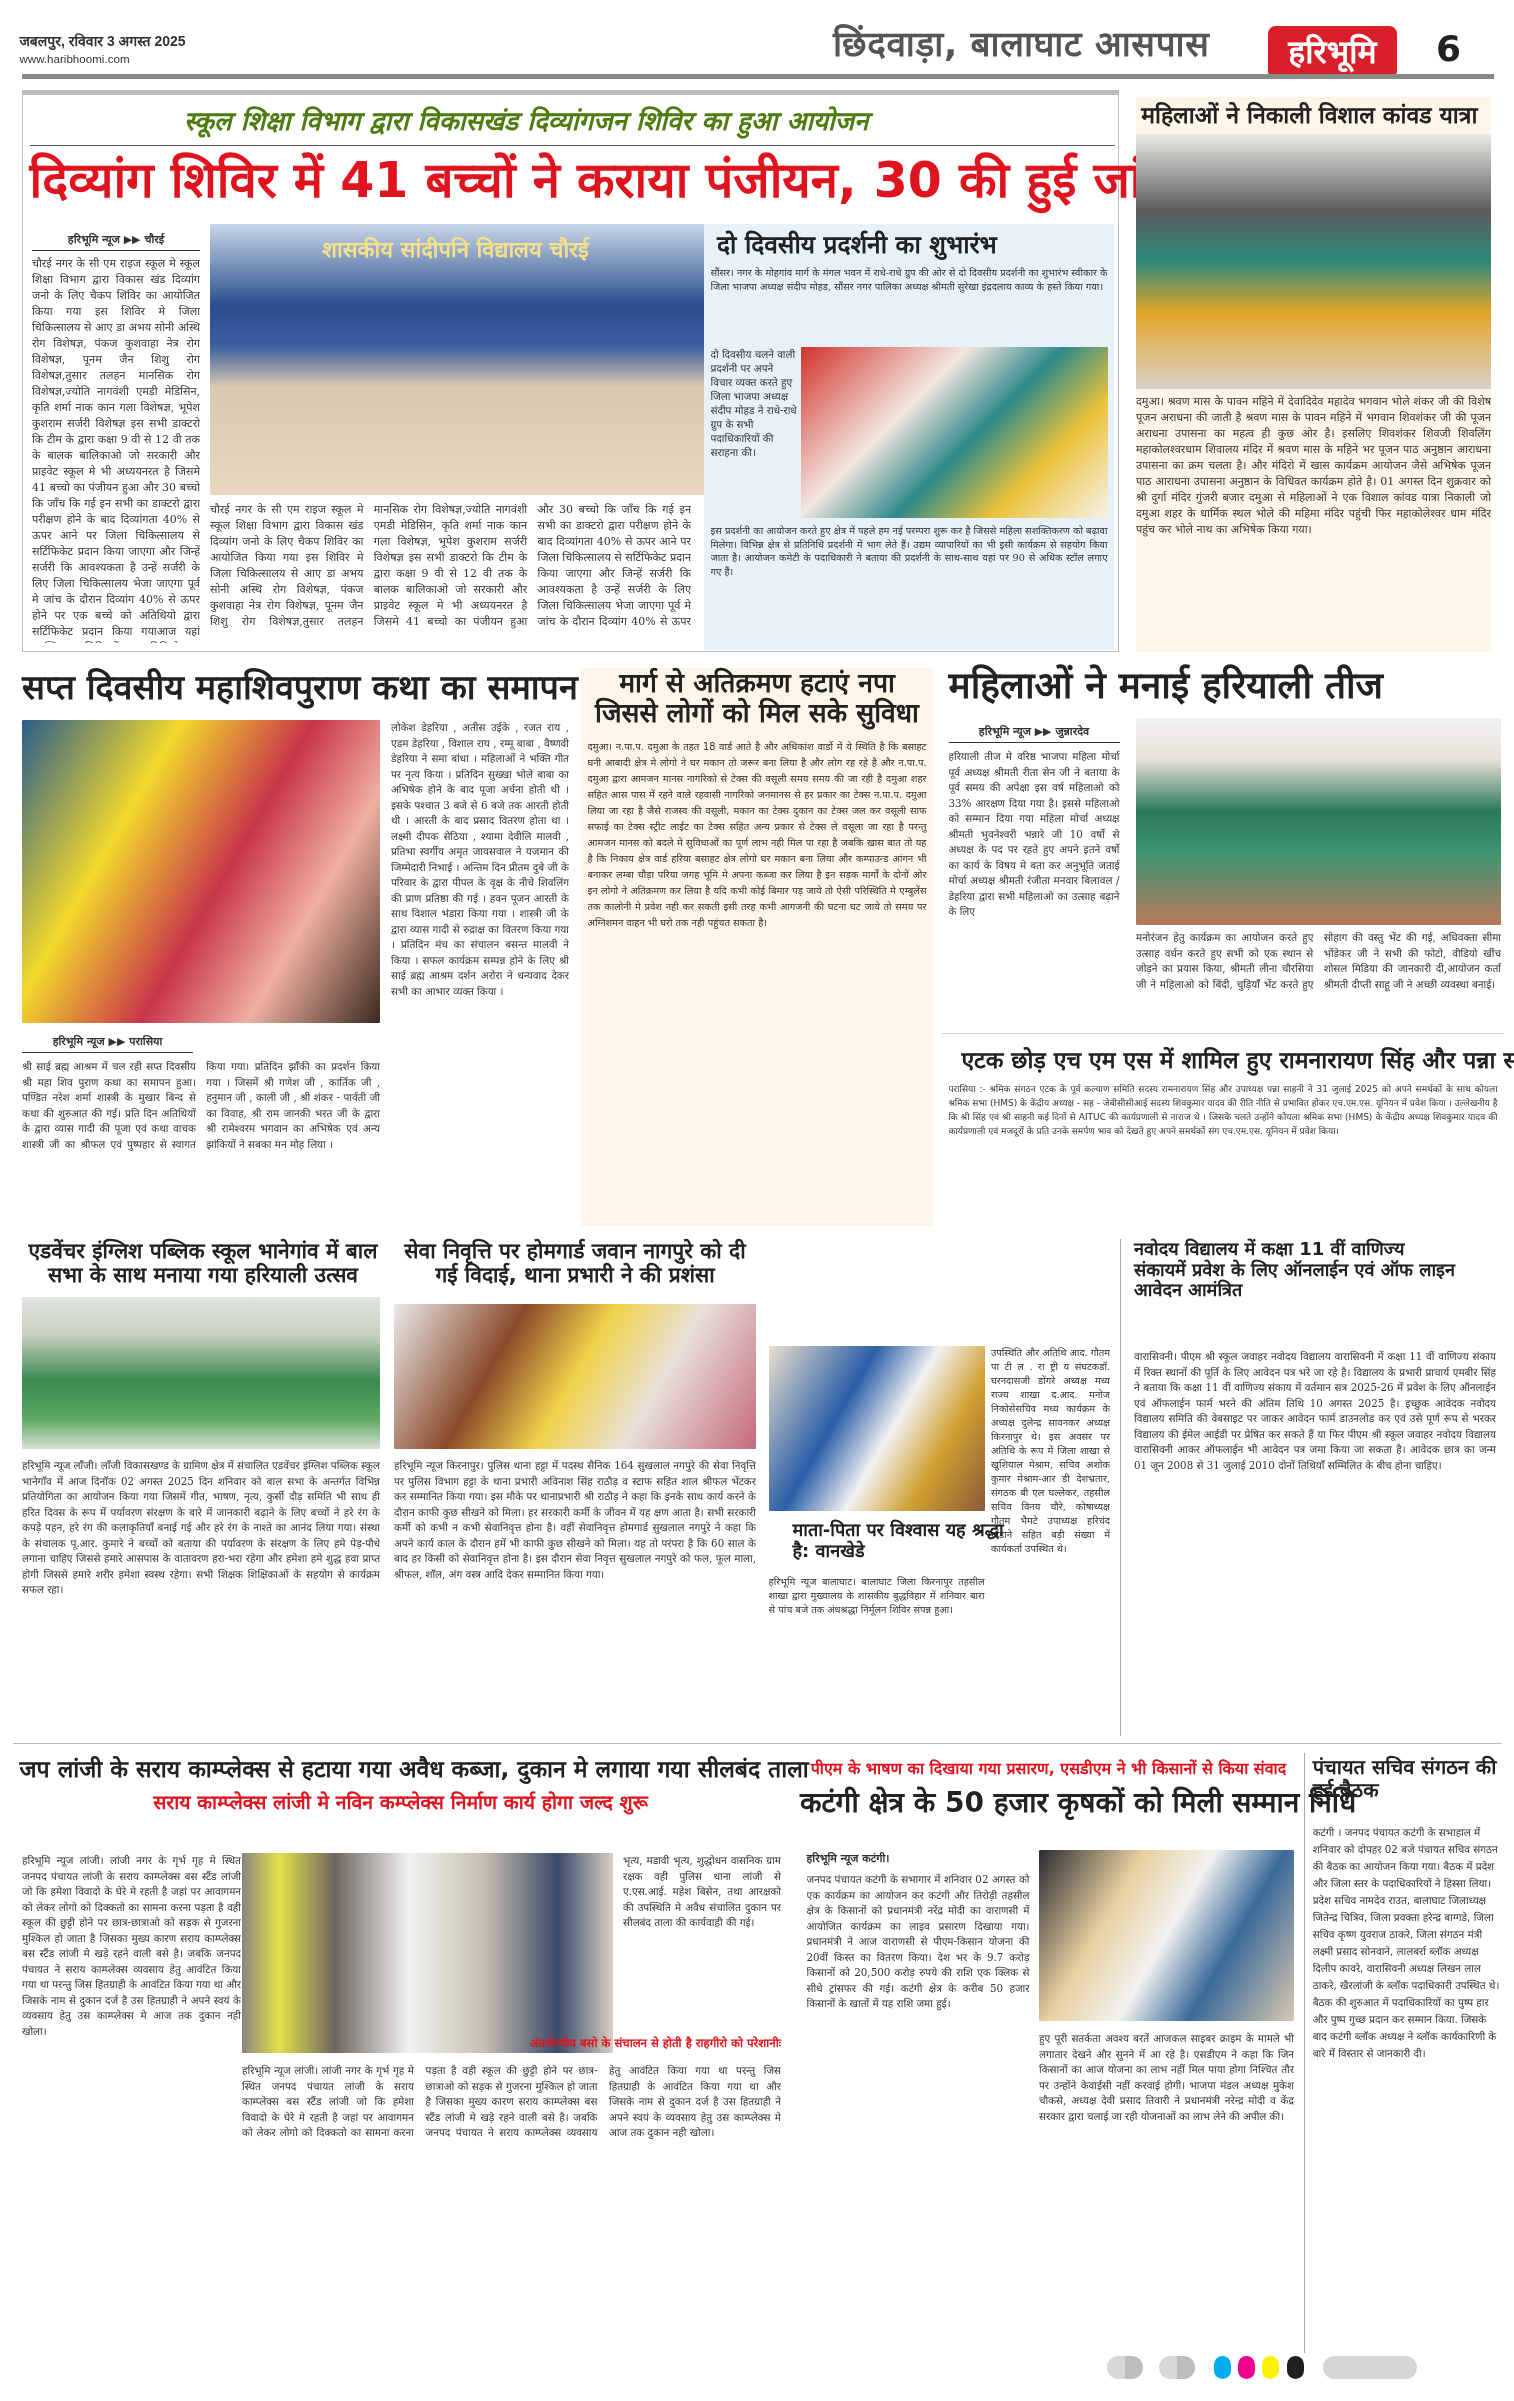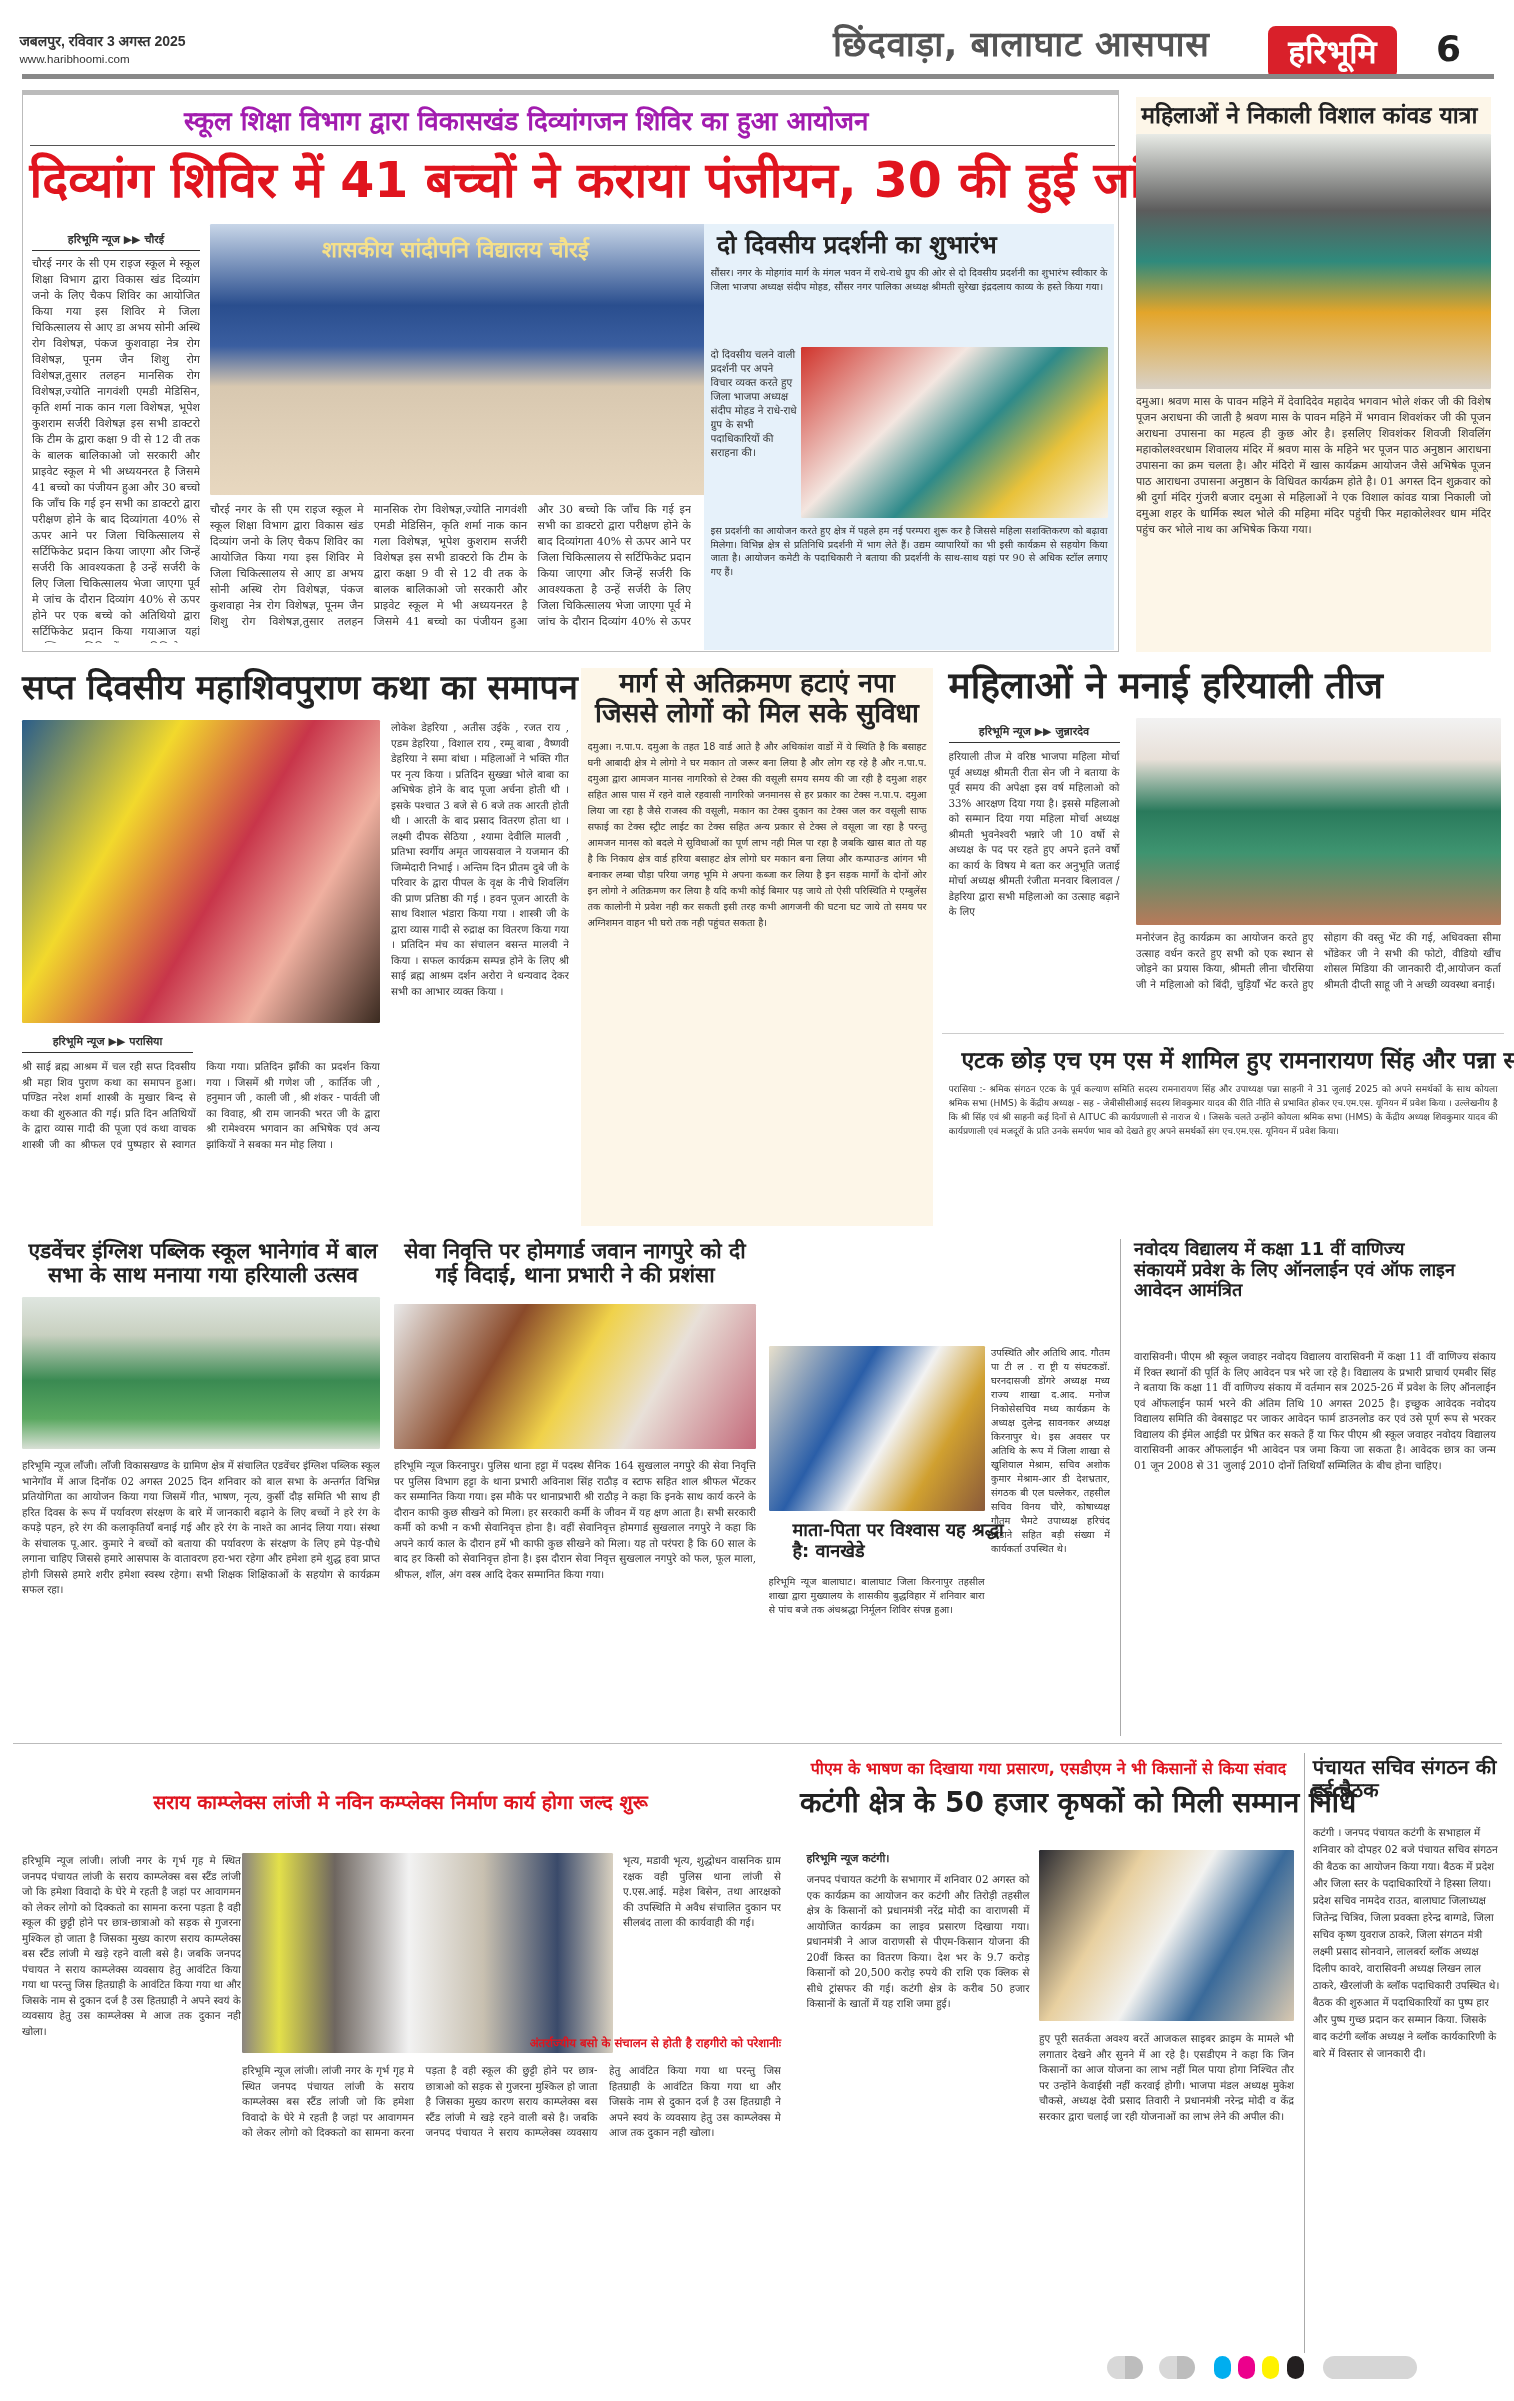--- a/index.html
+++ b/index.html
@@ -29,21 +29,21 @@
 <div class="abs masthead">
   <div class="abs date">जबलपुर, रविवार 3 अगस्त 2025</div>
   <div class="abs site">www.haribhoomi.com</div>
   <div class="abs section">छिंदवाड़ा, बालाघाट आसपास</div>
   <div class="abs logo">हरिभूमि</div>
   <div class="abs pgno">6</div>
 </div>
 <div class="abs rule"></div>
 
 <div class="abs box" style="left:22px;top:90px;width:1097px;height:562px;border-top:5.2px solid #bbb;">
-  <div class="abs hl" style="left:161px;top:11.6px;font-size:26px;color:#a21caf;">स्कूल शिक्षा विभाग द्वारा विकासखंड दिव्यांगजन शिविर का हुआ आयोजन</div>
+  <div class="abs hl" style="left:161px;top:11.6px;font-size:26px;color:#4d7c0f;font-style:italic;">स्कूल शिक्षा विभाग द्वारा विकासखंड दिव्यांगजन शिविर का हुआ आयोजन</div>
   <div class="abs" style="left:6.5px;top:50px;width:1085px;height:1.3px;background:#555;"></div>
   <div class="abs hl red" style="left:6.5px;top:58px;font-size:49px;white-space:nowrap;">दिव्यांग शिविर में 41 बच्चों ने कराया पंजीयन, 30 की हुई जांच</div>
   <div class="abs byline" style="left:9px;top:136px;width:168px;">हरिभूमि न्यूज ▶▶ चौरई</div>
   <div class="abs body" style="left:9px;top:161px;width:168px;height:387px;">चौरई नगर के सी एम राइज स्कूल मे स्कूल शिक्षा विभाग द्वारा विकास खंड दिव्यांग जनो के लिए चैकप शिविर का आयोजित किया गया इस शिविर मे जिला चिकित्सालय से आए डा अभय सोनी अस्थि रोग विशेषज्ञ, पंकज कुशवाहा नेत्र रोग विशेषज्ञ, पूनम जैन शिशु रोग विशेषज्ञ,तुसार तलहन मानसिक रोग विशेषज्ञ,ज्योति नागवंशी एमडी मेडिसिन, कृति शर्मा नाक कान गला विशेषज्ञ, भूपेश कुशराम सर्जरी विशेषज्ञ इस सभी डाक्टरो कि टीम के द्वारा कक्षा 9 वी से 12 वी तक के बालक बालिकाओ जो सरकारी और प्राइवेट स्कूल मे भी अध्ययनरत है जिसमे 41 बच्चो का पंजीयन हुआ और 30 बच्चो कि जाँच कि गई इन सभी का डाक्टरो द्वारा परीक्षण होने के बाद दिव्यांगता 40% से ऊपर आने पर जिला चिकित्सालय से सर्टिफिकेट प्रदान किया जाएगा और जिन्हें सर्जरी कि आवश्यकता है उन्हें सर्जरी के लिए जिला चिकित्सालय भेजा जाएगा पूर्व मे जांच के दौरान दिव्यांग 40% से ऊपर होने पर एक बच्चे को अतिथियो द्वारा सर्टिफिकेट प्रदान किया गयाआज यहां उपस्थित इस शिविर मेंमुख्य अतिथि के रूप मे विधानसभा प्रभारी लखन वर्मा भाजपा नगर मंडल अध्यक्ष मदन राय, ग्रामीण मंडल अध्यक्ष विजेंद्र ठाकुर कृष्णा मंडल अध्यक्ष परम वर्मा नगर पालिका अध्यक्ष पूर्णिमा जैन जिला पंचायत सदस्य कुसुम वर्मा नगर पालिका उपाध्यक्ष सिरपत नायक वरिष्ठ भाजपा नेता संजय ठाकुर नगर उपाध्यक्ष चंद्रभान सोनी, नगर उपाध्यक्ष आनंद चौरसिया राजेश ठाकुर गोविंद दंताले डा हरि राय, जीत रघुवंशी विनोद पाल उपस्थित रहे और स्कूल विभाग से प्राचार्य रामजी वर्मा प्राचार्य नर सोनी संजय शर्मा नवीन शर्मा रंजीत देहरवाल अरुण वर्मा सीमा पंचेश्वर ऐन के जैन उपस्थित रहे।</div>
   <div class="abs img" style="left:187px;top:129px;width:566px;height:271px;background:linear-gradient(180deg,#c8d6e8 0%,#2a4e8e 30%,#3a5ea0 45%,#d8c8b0 60%,#e8d8c0 100%);">
     <div class="abs" style="left:110px;top:13px;width:271px;color:#f5e08a;font-size:22px;font-weight:bold;text-align:center;line-height:1.2;">शासकीय सांदीपनि विद्यालय चौरई</div>
   </div>
   <div class="abs body" style="left:187px;top:407px;width:481px;height:142px;column-count:3;column-gap:10.3px;">चौरई नगर के सी एम राइज स्कूल मे स्कूल शिक्षा विभाग द्वारा विकास खंड दिव्यांग जनो के लिए चैकप शिविर का आयोजित किया गया इस शिविर मे जिला चिकित्सालय से आए डा अभय सोनी अस्थि रोग विशेषज्ञ, पंकज कुशवाहा नेत्र रोग विशेषज्ञ, पूनम जैन शिशु रोग विशेषज्ञ,तुसार तलहन मानसिक रोग विशेषज्ञ,ज्योति नागवंशी एमडी मेडिसिन, कृति शर्मा नाक कान गला विशेषज्ञ, भूपेश कुशराम सर्जरी विशेषज्ञ इस सभी डाक्टरो कि टीम के द्वारा कक्षा 9 वी से 12 वी तक के बालक बालिकाओ जो सरकारी और प्राइवेट स्कूल मे भी अध्ययनरत है जिसमे 41 बच्चो का पंजीयन हुआ और 30 बच्चो कि जाँच कि गई इन सभी का डाक्टरो द्वारा परीक्षण होने के बाद दिव्यांगता 40% से ऊपर आने पर जिला चिकित्सालय से सर्टिफिकेट प्रदान किया जाएगा और जिन्हें सर्जरी कि आवश्यकता है उन्हें सर्जरी के लिए जिला चिकित्सालय भेजा जाएगा पूर्व मे जांच के दौरान दिव्यांग 40% से ऊपर होने पर एक बच्चे को अतिथियो द्वारा सर्टिफिकेट प्रदान किया गयाआज यहां उपस्थित इस शिविर मेंमुख्य अतिथि के रूप मे विधानसभा प्रभारी लखन वर्मा भाजपा नगर मंडल अध्यक्ष मदन राय, ग्रामीण मंडल अध्यक्ष विजेंद्र ठाकुर कृष्णा मंडल अध्यक्ष परम वर्मा नगर पालिका अध्यक्ष पूर्णिमा जैन जिला पंचायत सदस्य कुसुम वर्मा नगर पालिका उपाध्यक्ष सिरपत नायक वरिष्ठ भाजपा नेता संजय ठाकुर नगर उपाध्यक्ष चंद्रभान सोनी, नगर उपाध्यक्ष आनंद चौरसिया राजेश ठाकुर गोविंद दंताले डा हरि राय, जीत रघुवंशी विनोद पाल उपस्थित रहे और स्कूल विभाग से प्राचार्य रामजी वर्मा प्राचार्य नर सोनी संजय शर्मा नवीन शर्मा रंजीत देहरवाल अरुण वर्मा सीमा पंचेश्वर ऐन के जैन उपस्थित रहे।</div>
 
   <div class="abs blue" style="left:681px;top:129px;width:410px;height:426px;">
@@ -107,20 +107,21 @@
 </div>
 
 <div class="abs colsep" style="left:1120px;top:1239px;width:384px;height:497px;padding-left:6.5px;">
   <div class="abs hl" style="left:13px;top:0;width:323px;font-size:18px;">नवोदय विद्यालय में कक्षा 11 वीं वाणिज्य संकायमें प्रवेश के लिए ऑनलाईन एवं ऑफ लाइन आवेदन आमंत्रित</div>
   <div class="abs body" style="left:13px;top:110px;width:362px;height:384px;font-size:10.3px;line-height:15.5px;">वारासिवनी। पीएम श्री स्कूल जवाहर नवोदय विद्यालय वारासिवनी में कक्षा 11 वीं वाणिज्य संकाय में रिक्त स्थानों की पूर्ति के लिए आवेदन पत्र भरे जा रहे है। विद्यालय के प्रभारी प्राचार्य एमबीर सिंह ने बताया कि कक्षा 11 वीं वाणिज्य संकाय में वर्तमान सत्र 2025-26 में प्रवेश के लिए ऑनलाईन एवं ऑफलाईन फार्म भरने की अंतिम तिथि 10 अगस्त 2025 है। इच्छुक आवेदक नवोदय विद्यालय समिति की वेबसाइट पर जाकर आवेदन फार्म डाउनलोड कर एवं उसे पूर्ण रूप से भरकर विद्यालय की ईमेल आईडी पर प्रेषित कर सकते हैं या फिर पीएम श्री स्कूल जवाहर नवोदय विद्यालय वारासिवनी आकर ऑफलाईन भी आवेदन पत्र जमा किया जा सकता है। आवेदक छात्र का जन्म 01 जून 2008 से 31 जुलाई 2010 दोनों तिथियाँ सम्मिलित के बीच होना चाहिए।</div>
 </div>
 
 <div class="abs" style="left:13px;top:1743px;width:1489px;height:1.3px;background:#bbb;"></div>
 
 <div class="abs" style="left:13px;top:1753px;width:775px;height:600px;">
+  <div class="abs hl" style="left:6.5px;top:3.2px;width:762px;font-size:23px;text-align:center;white-space:nowrap;">जप लांजी के सराय काम्प्लेक्स से हटाया गया अवैध कब्जा, दुकान मे लगाया गया सीलबंद ताला</div>
   <div class="abs hl red" style="left:6.5px;top:39px;width:762px;font-size:19.4px;text-align:center;">सराय काम्प्लेक्स लांजी मे नविन कम्प्लेक्स निर्माण कार्य होगा जल्द शुरू</div>
   <div class="abs body" style="left:9px;top:100px;width:219px;height:497px;font-size:10.3px;line-height:15.5px;">हरिभूमि न्यूज लांजी। लांजी नगर के गृर्भ गृह मे स्थित जनपद पंचायत लांजी के सराय काम्प्लेक्स बस स्टैंड लांजी जो कि हमेशा विवादो के घेरे मे रहती है जहां पर आवागमन को लेकर लोगो को दिक्कतो का सामना करना पड़ता है वही स्कूल की छुट्टी होने पर छात्र-छात्राओ को सड़क से गुजरना मुश्किल हो जाता है जिसका मुख्य कारण सराय काम्प्लेक्स बस स्टैंड लांजी मे खड़े रहने वाली बसे है। जबकि जनपद पंचायत ने सराय काम्प्लेक्स व्यवसाय हेतु आवंटित किया गया था परन्तु जिस हितग्राही के आवंटित किया गया था और जिसके नाम से दुकान दर्ज है उस हितग्राही ने अपने स्वयं के व्यवसाय हेतु उस काम्प्लेक्स मे आज तक दुकान नही खोला।</div>
   <div class="abs img" style="left:229px;top:100px;width:371px;height:200px;background:linear-gradient(90deg,#8a8480 0%,#e3e04a 10%,#6e6660 25%,#f2f2f2 45%,#c8c0b0 65%,#3a4a6a 85%,#d8d0c0 100%);"></div>
   <div class="abs body" style="left:610px;top:100px;width:158px;height:187px;font-size:10.3px;line-height:15.5px;">भृत्य, मडावी भृत्य, शुद्धोधन वासनिक ग्राम रक्षक वही पुलिस थाना लांजी से ए.एस.आई. महेश बिसेन, तथा आरक्षको की उपस्थिति मे अवैध संचालित दुकान पर सीलबंद ताला की कार्यवाही की गई।</div>
   <div class="abs hl red" style="left:445px;top:284px;width:323px;font-size:11.6px;text-align:right;">अंतर्राज्यीय बसो के संचालन से होती है राहगीरो को परेशानीः</div>
   <div class="abs body" style="left:229px;top:310px;width:539px;height:287px;column-count:3;column-gap:11.6px;font-size:10.3px;line-height:15.5px;">हरिभूमि न्यूज लांजी। लांजी नगर के गृर्भ गृह मे स्थित जनपद पंचायत लांजी के सराय काम्प्लेक्स बस स्टैंड लांजी जो कि हमेशा विवादो के घेरे मे रहती है जहां पर आवागमन को लेकर लोगो को दिक्कतो का सामना करना पड़ता है वही स्कूल की छुट्टी होने पर छात्र-छात्राओ को सड़क से गुजरना मुश्किल हो जाता है जिसका मुख्य कारण सराय काम्प्लेक्स बस स्टैंड लांजी मे खड़े रहने वाली बसे है। जबकि जनपद पंचायत ने सराय काम्प्लेक्स व्यवसाय हेतु आवंटित किया गया था परन्तु जिस हितग्राही के आवंटित किया गया था और जिसके नाम से दुकान दर्ज है उस हितग्राही ने अपने स्वयं के व्यवसाय हेतु उस काम्प्लेक्स मे आज तक दुकान नही खोला।</div>
 </div>
 
 <div class="abs" style="left:800px;top:1753px;width:497px;height:600px;">
   <div class="abs hl red" style="left:0;top:6.5px;width:497px;font-size:16px;text-align:center;white-space:nowrap;">पीएम के भाषण का दिखाया गया प्रसारण, एसडीएम ने भी किसानों से किया संवाद</div>

